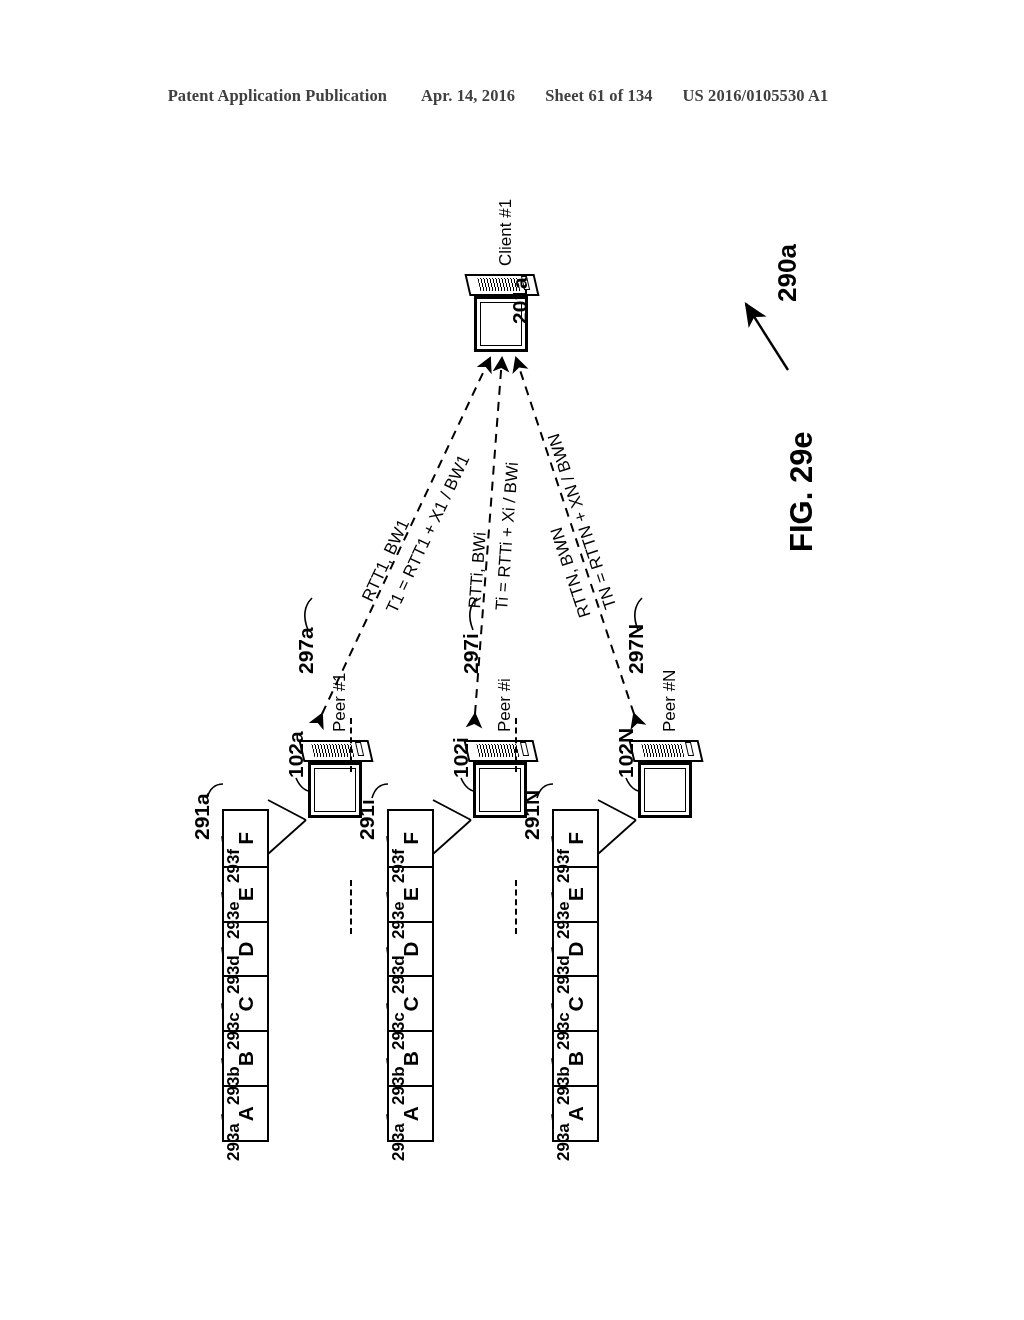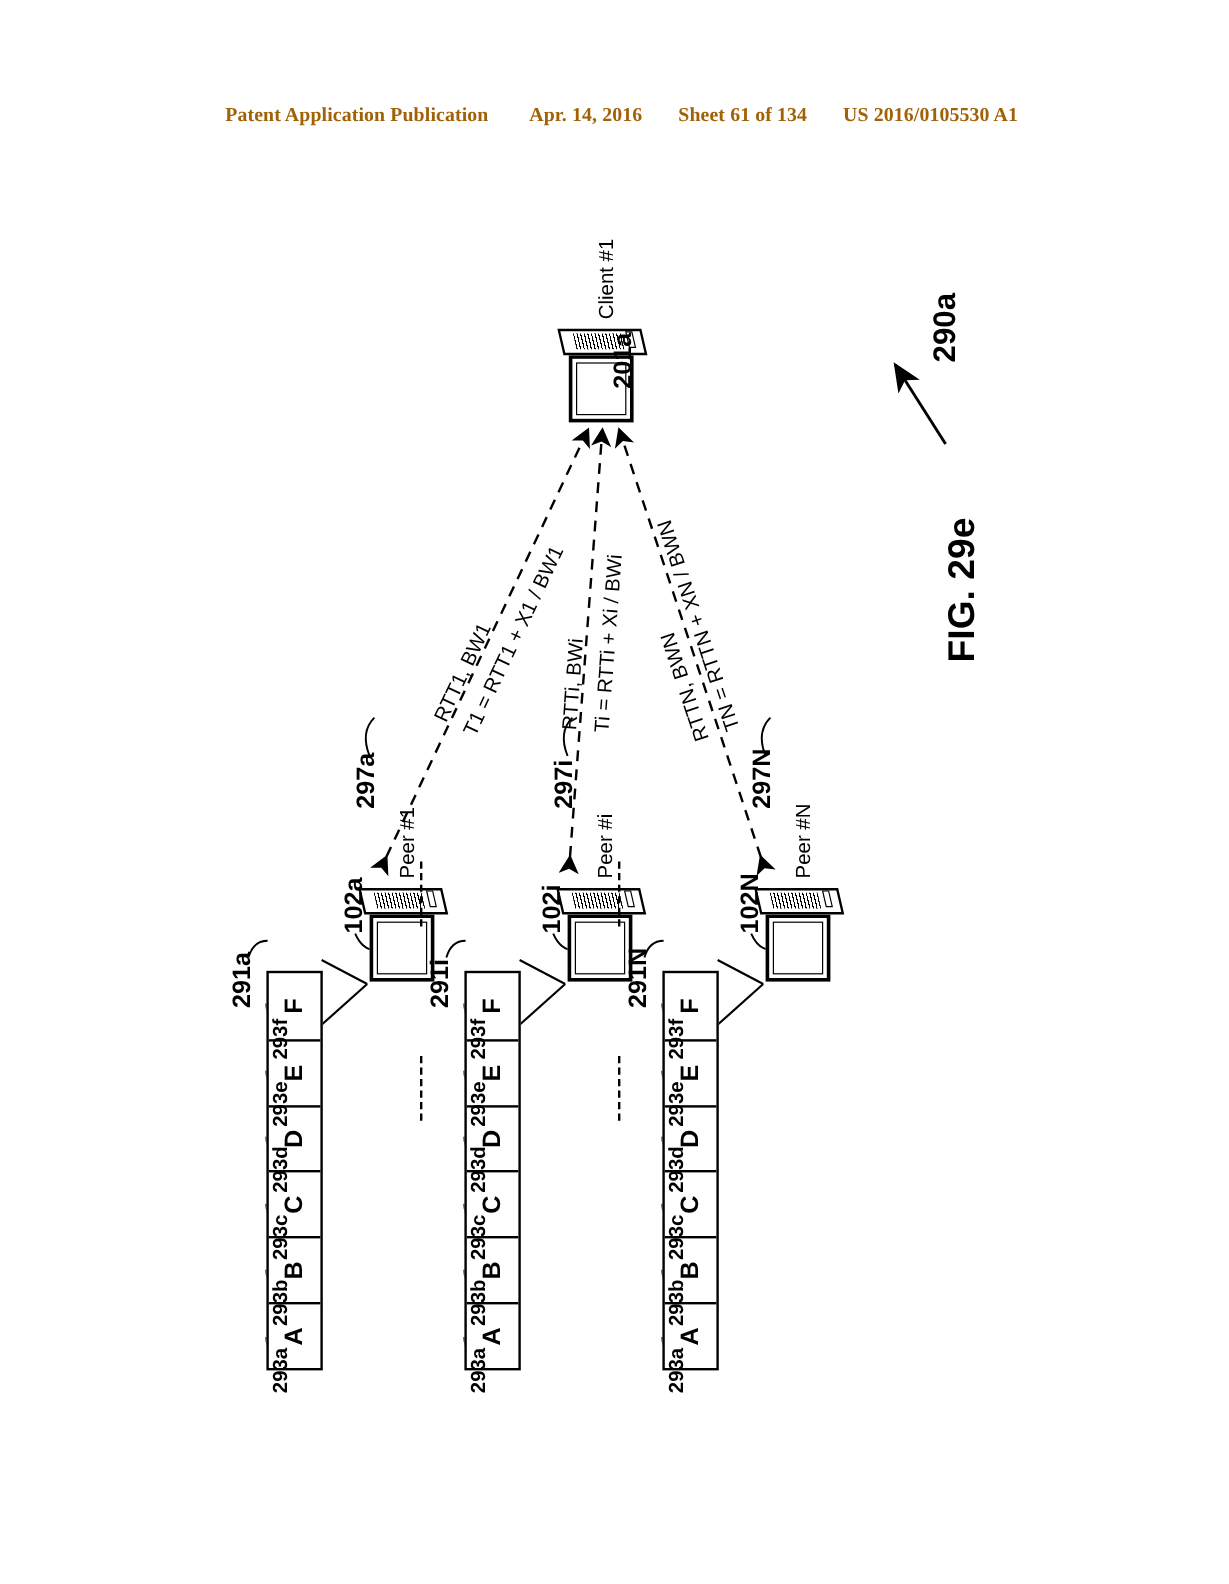--- a/index.html
+++ b/index.html
@@ -13,23 +13,22 @@
   #sheet{position:absolute;inset:0;}
 
   
   .hdr{
     position:absolute;top:86px;left:0;width:996px;
     text-align:center;
     font-family:"Liberation Serif", serif;
     font-weight:bold;
     font-size:16.5px;
     letter-spacing:.1px;
-    color:#a16207;
+    color:#404040;
     white-space:nowrap;
-    padding-left:20px;
   }
   .hdr span{display:inline-block;}
   .hdr .h1{margin-right:34px;}
   .hdr .h2{margin-right:30px;}
 
   
   
   #figwrap{
     position:absolute;
     left:512px;top:700px;

